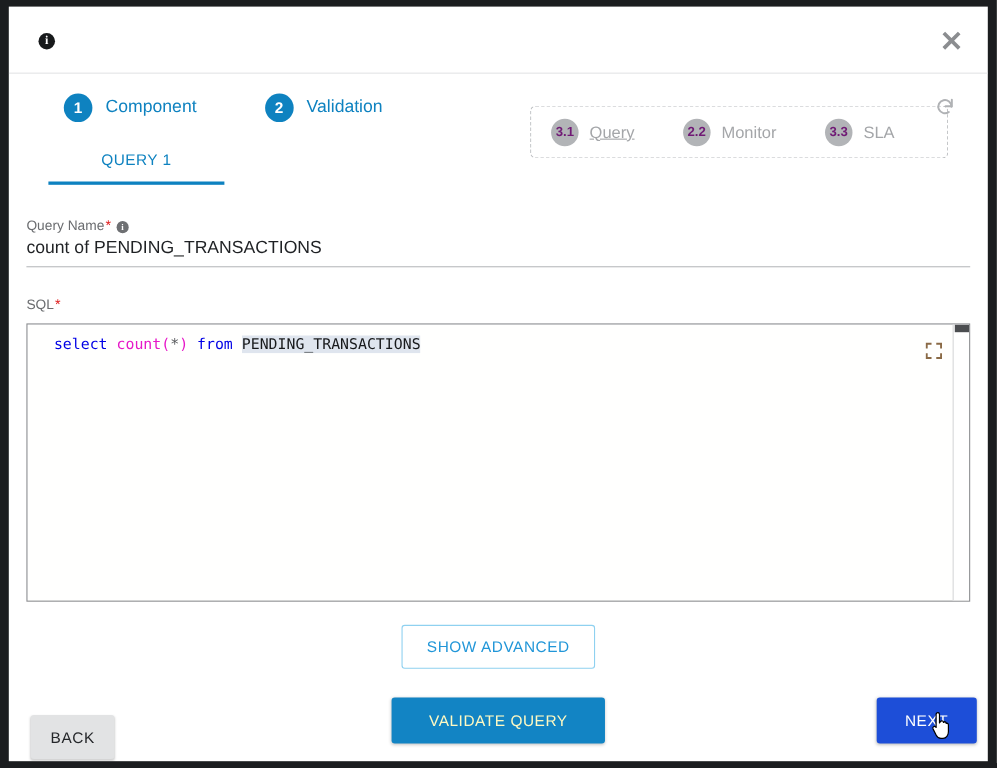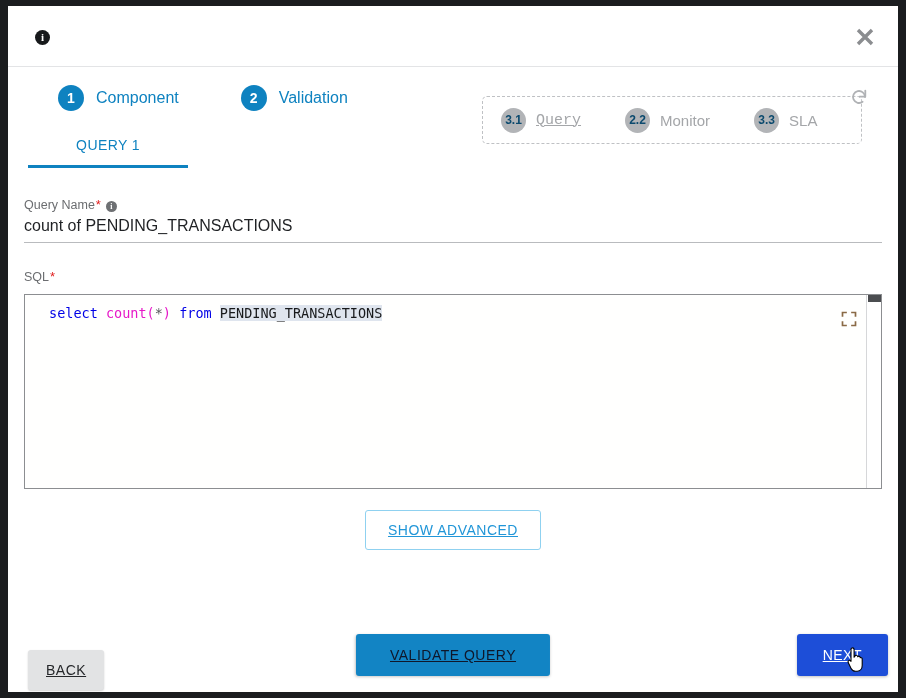--- a/index.html
+++ b/index.html
@@ -129,50 +129,50 @@
     display: flex;
     align-items: center;
     cursor: pointer;
   }
   .substep + .substep { margin-left: 44px; }
   .substep-badge {
     width: 25px;
     height: 25px;
     border-radius: 50%;
     background: #b2b4b7;
-    color: #0c4a6e;
+    color: #701a75;
     font-size: 12px;
     display: flex;
     align-items: center;
     justify-content: center;
     font-weight: 600;
   }
   .substep-label {
     margin-left: 10px;
     font-size: 15px;
     color: #a4a6a9;
   }
-  .substep-label.active { text-decoration: underline; font-family: Liberation Mono, monospace; }
+  .substep-label.active { text-decoration: underline; }
   .refresh-icon {
     position: absolute;
     right: -8px;
     top: -10px;
     width: 20px;
     height: 20px;
     color: #b0b2b5;
     cursor: pointer;
   }
   .refresh-icon svg { display:block; }
 
   
   .tabs-row {
     margin-top: 4px;
     height: 38px;
     border-bottom: 0;
-    padding-left: 20px;
+    padding-left: 36px;
     display: flex;
     align-items: flex-start;
     position: relative;
   }
   .tab {
     font-size: 14px;
     color: #0e82c0;
     letter-spacing: 0.4px;
     padding: 4px 0 12px 0;
     width: 160px;
@@ -202,21 +202,21 @@
     margin-top: 2px;
     background: transparent;
     font-family: Liberation Sans, sans-serif;
     box-sizing: border-box;
   }
 
   
   .sql-editor {
     position: relative;
     margin-top: 10px;
-    height: 195px;
+    height: 253px;
     border: 1px solid #8c8e91;
     background: #fffffe;
     box-sizing: border-box;
     overflow: hidden;
   }
   .sql-code {
     font-family: "DejaVu Sans Mono", monospace;
     font-size: 13.5px;
     padding: 9px 0 0 24px;
     white-space: pre;
@@ -263,21 +263,20 @@
     display: flex;
     justify-content: center;
     margin-top: 21px;
   }
   .btn {
     font-family: "Liberation Sans", sans-serif;
     cursor: pointer;
     border-radius: 3px;
     letter-spacing: 0.5px;
     box-sizing: border-box;
-    text-decoration: underline;
   }
   .btn-outline {
     background: #ffffff;
     border: 1px solid #8fd1f0;
     color: #2196d8;
     font-size: 14px;
     padding: 11px 22px;
   }
   .footer {
     position: absolute;
@@ -299,21 +298,21 @@
     padding: 12px 18px;
     box-shadow: 0 1px 2px rgba(0,0,0,0.18);
   }
   .btn-validate {
     position: absolute;
     left: 50%;
     transform: translateX(-50%);
     top: 4px;
     background: #1284c4;
     border: 0;
-    color: #0f172a;
+    color: #fef9c3;
     font-size: 14px;
     padding: 13px 34px;
     box-shadow: 0 1px 3px rgba(0,0,0,0.22);
   }
   .btn-next {
     position: absolute;
     right: 10px;
     top: 4px;
     background: #1d4ed8;
     border: 0;

